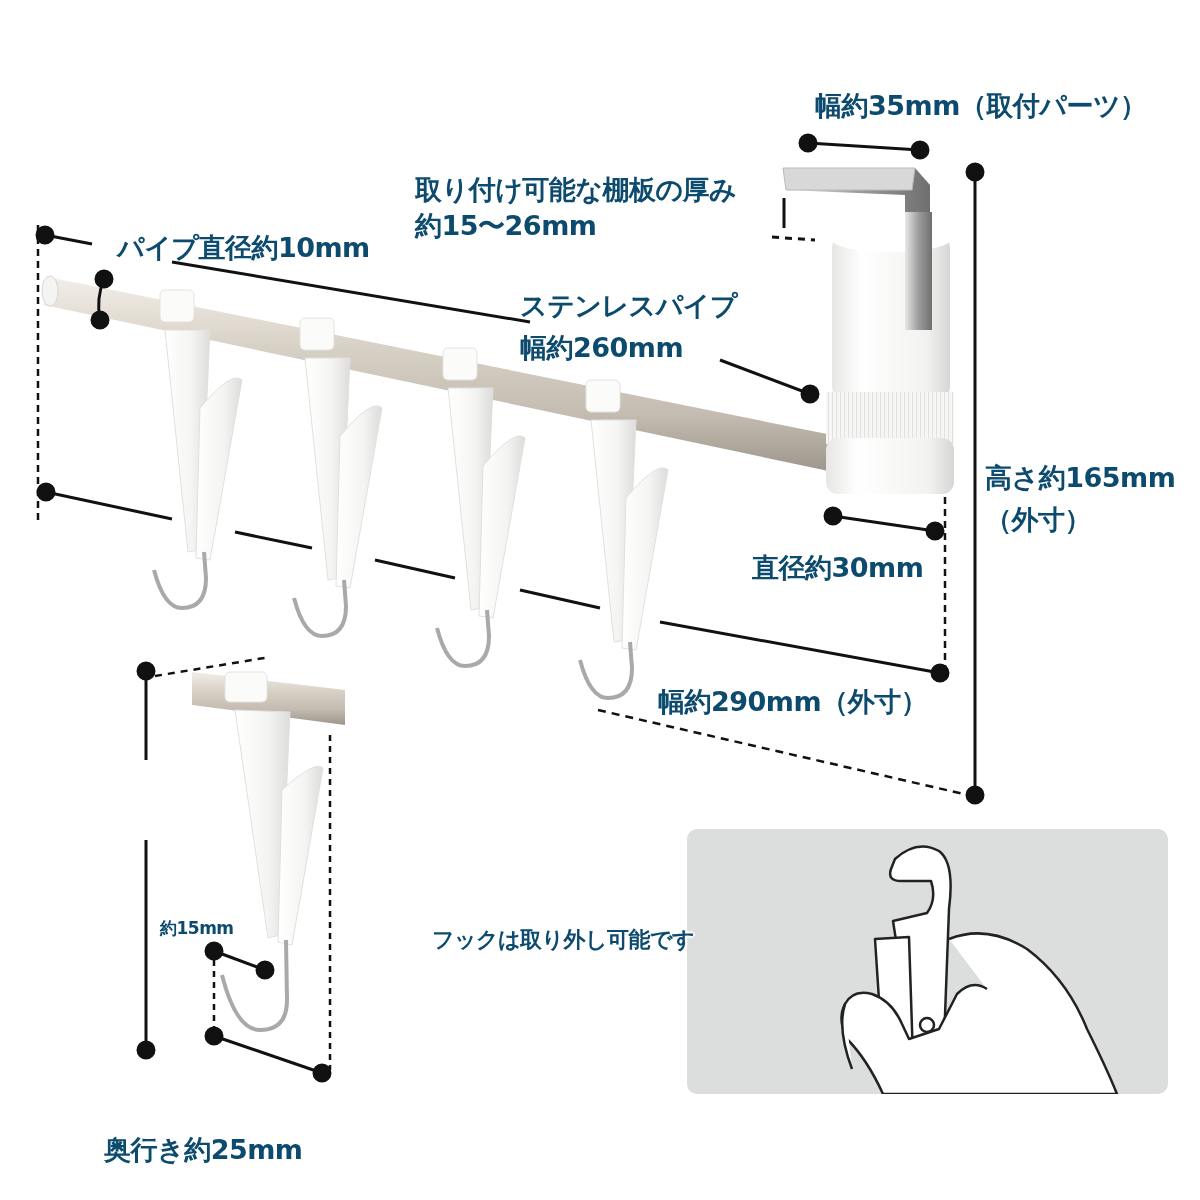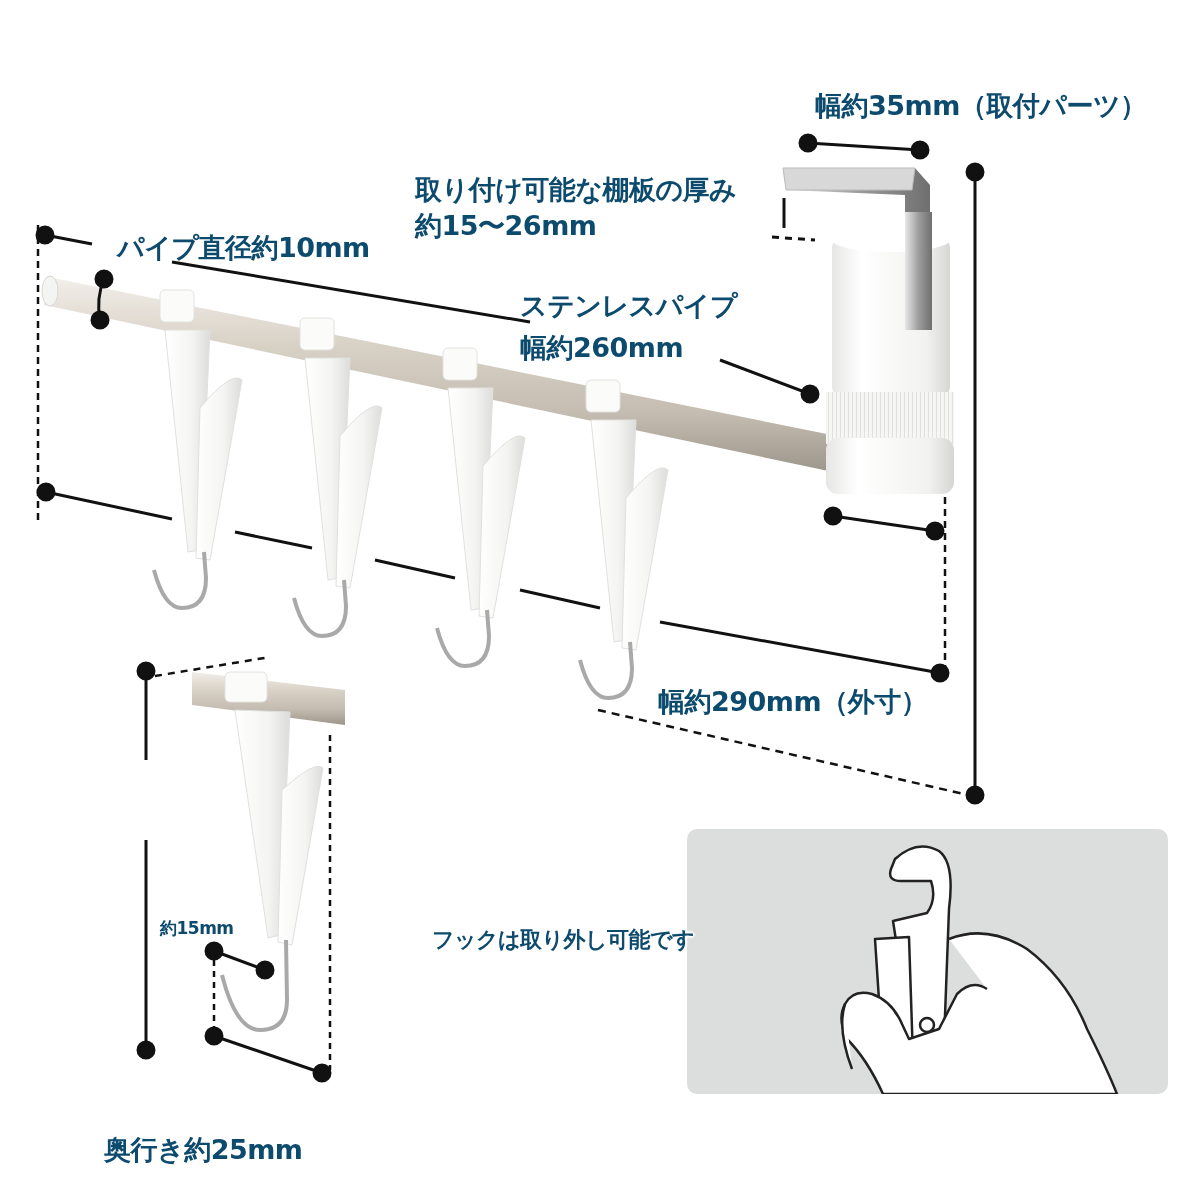--- a/index.html
+++ b/index.html
@@ -186,21 +186,26 @@
     <div style="">約15〜26mm</div>
   </div>
 
   <div class="lbl f28" style="left:96px;top:230px;margin-left:21px;">パイプ直径約10mm</div>
 
   <div class="lbl f28 c" style="left:520px;top:288px;width:240px;">
     <div>ステンレスパイプ</div>
     <div style="margin-top:6px">幅約260mm</div>
   </div>
 
-
+  <div class="lbl f28 c" style="left:985px;top:460px;width:210px;">
+    <div>高さ約165mm</div>
+    <div style="margin-top:6px">（外寸）</div>
+  </div>
+
+  <div class="lbl f28" style="left:752px;top:550px;">直径約30mm</div>
 
   <div class="lbl f28" style="left:658px;top:684px;">幅約290mm（外寸）</div>
 
 
   <div class="lbl f22" style="left:160px;top:917px;">約15mm</div>
 
   <div class="lbl f28" style="left:104px;top:1132px;">奥行き約25mm</div>
 
   <div class="lbl f34 halo" style="left:432px;top:925px;">フックは取り外し可能です</div>
 

